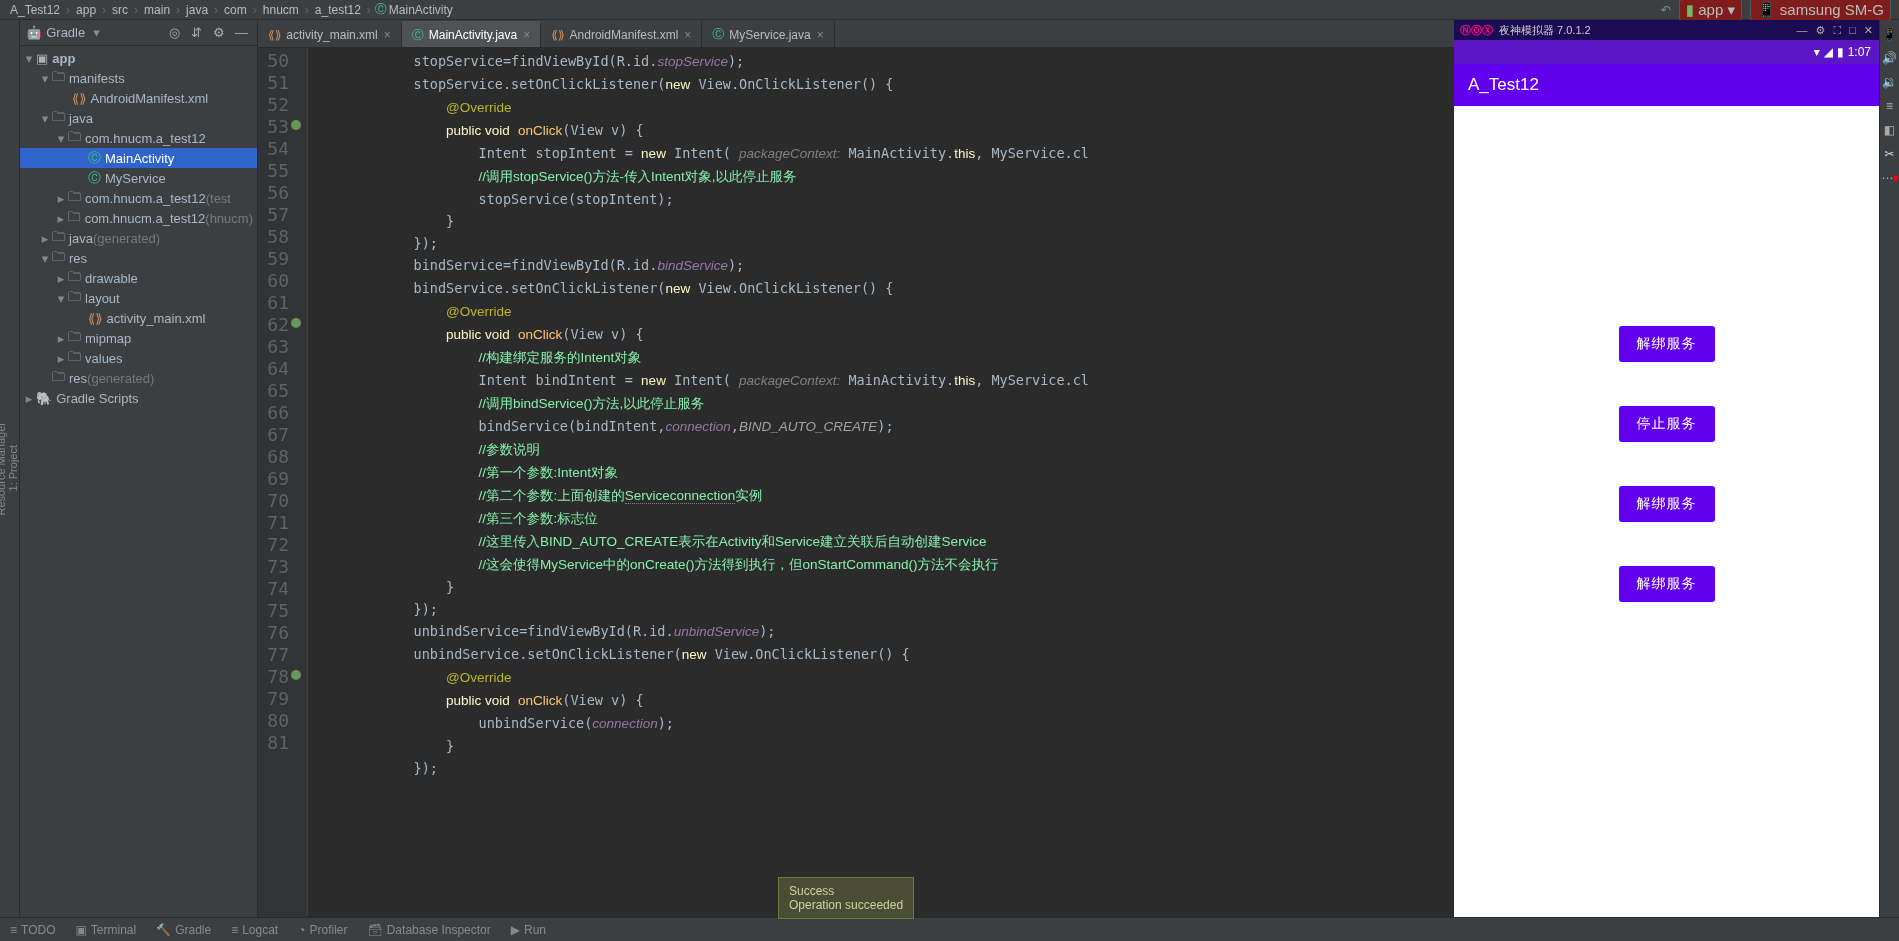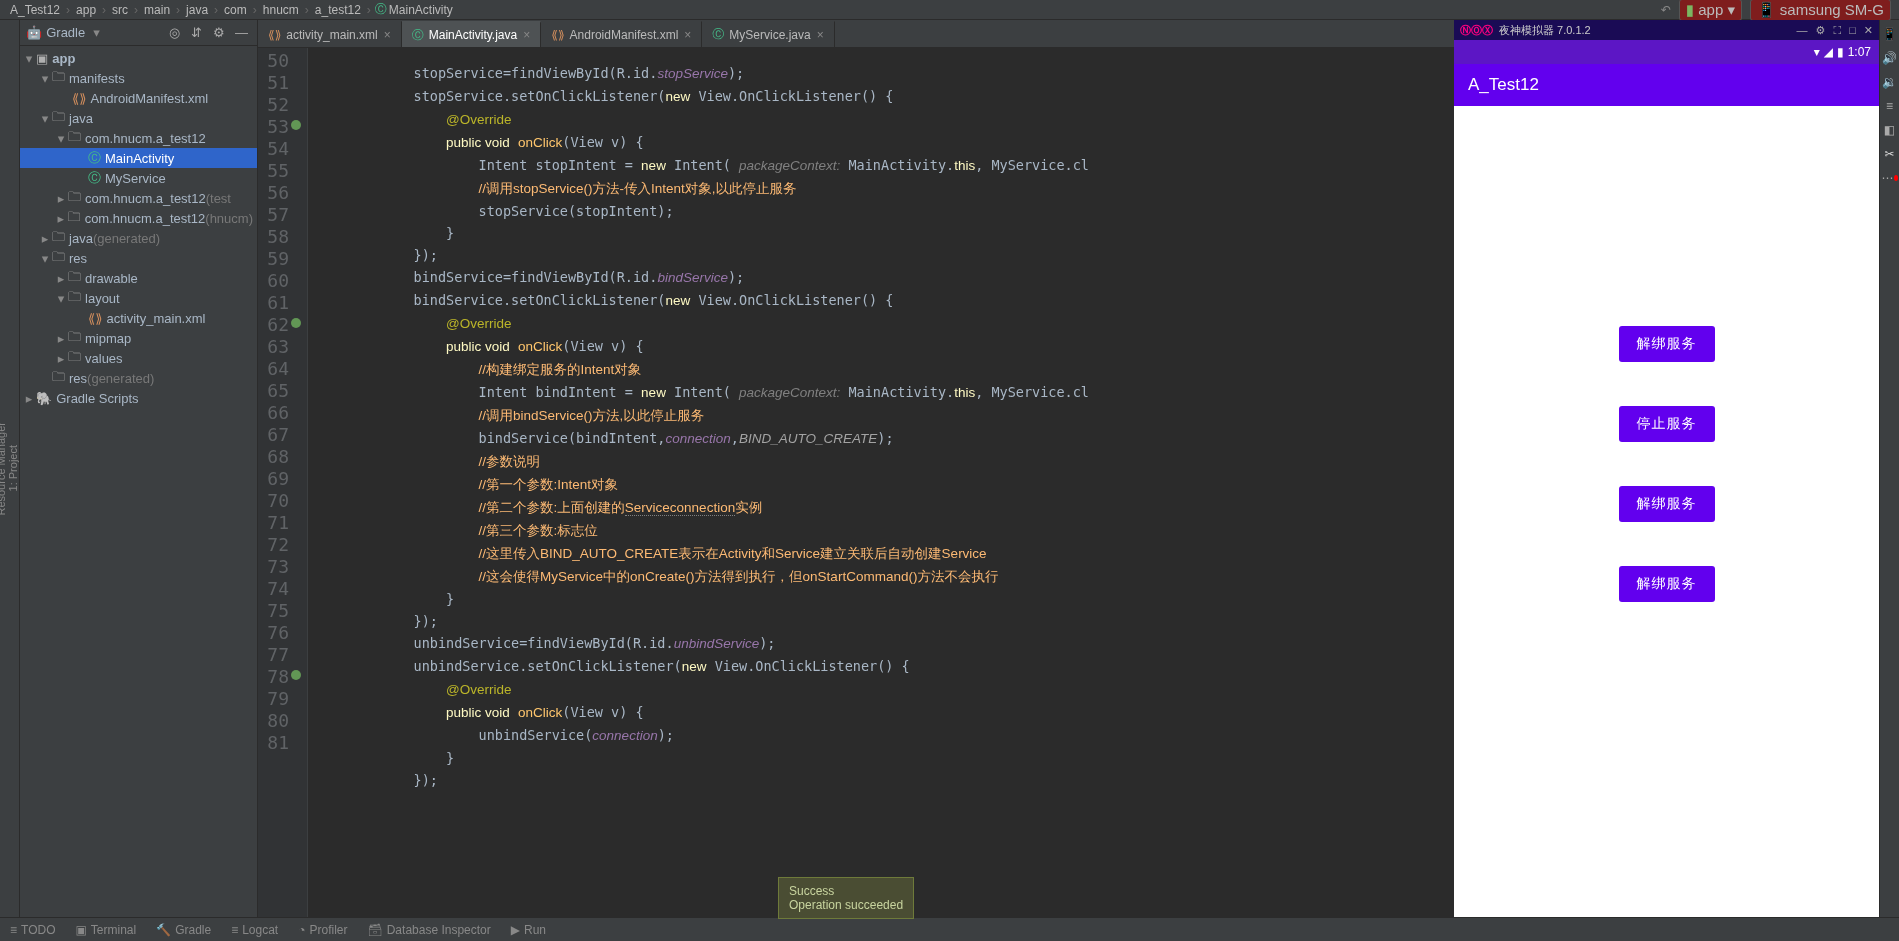--- a/index.html
+++ b/index.html
@@ -39,25 +39,25 @@
 .editor-col { flex:1; display:flex; flex-direction:column; min-width:0; position:relative; }
 .tabs-bar { height:28px; background:#3c3f41; display:flex; align-items:flex-end; border-bottom:1px solid #2b2b2b; }
 .tab { height:26px; display:flex; align-items:center; padding:0 10px; color:#bbb; font-size:12px; border-right:1px solid #2b2b2b; border-top:1px solid transparent; position:relative; cursor:pointer;}
 .tab.active { background:#4e5254; color:#fff; border-top:2px solid #4e5254;}
 .tab .close { margin-left:6px; color:#888; cursor:pointer;}
 .tab .icon { margin-right:5px; }
 .editor-area { flex:1; display:flex; background:#2b2b2b; overflow:hidden;}
 .gutter { width:50px; background:#313335; color:#606366; text-align:right; padding:2px 18px 2px 4px; font-family:Consolas,monospace; font-size:18px; line-height:22px; border-right:1px solid #3c3f41; position:relative;}
 .gutter-marks { position:absolute; right:2px; top:0; width:14px; }
 .gmark { position:absolute; width:10px; height:10px; border-radius:50%; background:#629755; }
-.code { flex:1; padding:2px 8px; font-family:Consolas,monospace; font-size:13.5px; line-height:22px; white-space:pre; overflow:hidden;margin-top:12px;}
+.code { flex:1; padding:2px 8px; font-family:Consolas,monospace; font-size:13.5px; line-height:22px; white-space:pre; overflow:hidden;}
 .kw { color:#fef9c3; }
 .field { color:#9876aa; font-style:italic;}
 .ann { color:#bbb529; }
-.comm { color:#fdba74; }
+.comm { color:#86efac; }
 .param-label { color:#808080; font-style:italic;}
 .static-const { color:#a3a3a3; font-style:italic;}
 .method-decl { color:#ffc66d;}
 .underline { border-bottom:1px dotted #808080;}
 .success-popup { position:absolute; left:520px; bottom:-2px; background:#4a4d33; border:1px solid #6e7a3a; color:#c8d49f; padding:6px 10px; font-size:12px; z-index:10;}
 
 
 .emulator-col { width:425px; background:#fff; position:relative; display:flex; flex-direction:column;}
 .emu-titlebar { height:20px; background:#1a0b55; color:#ccc; display:flex; align-items:center; font-size:11px; padding:0 6px;}
 .emu-titlebar .emu-tools { margin-left:auto; display:flex; gap:8px; color:#aaa; }

